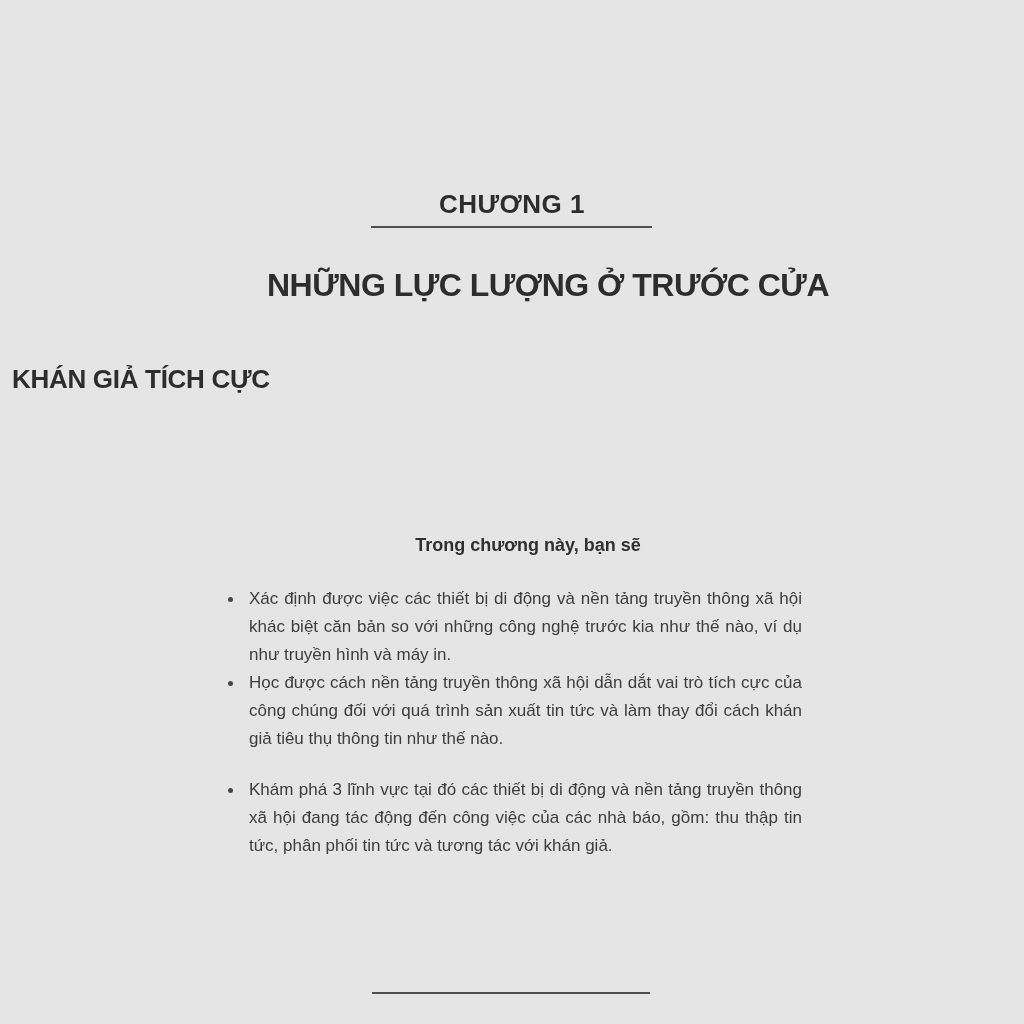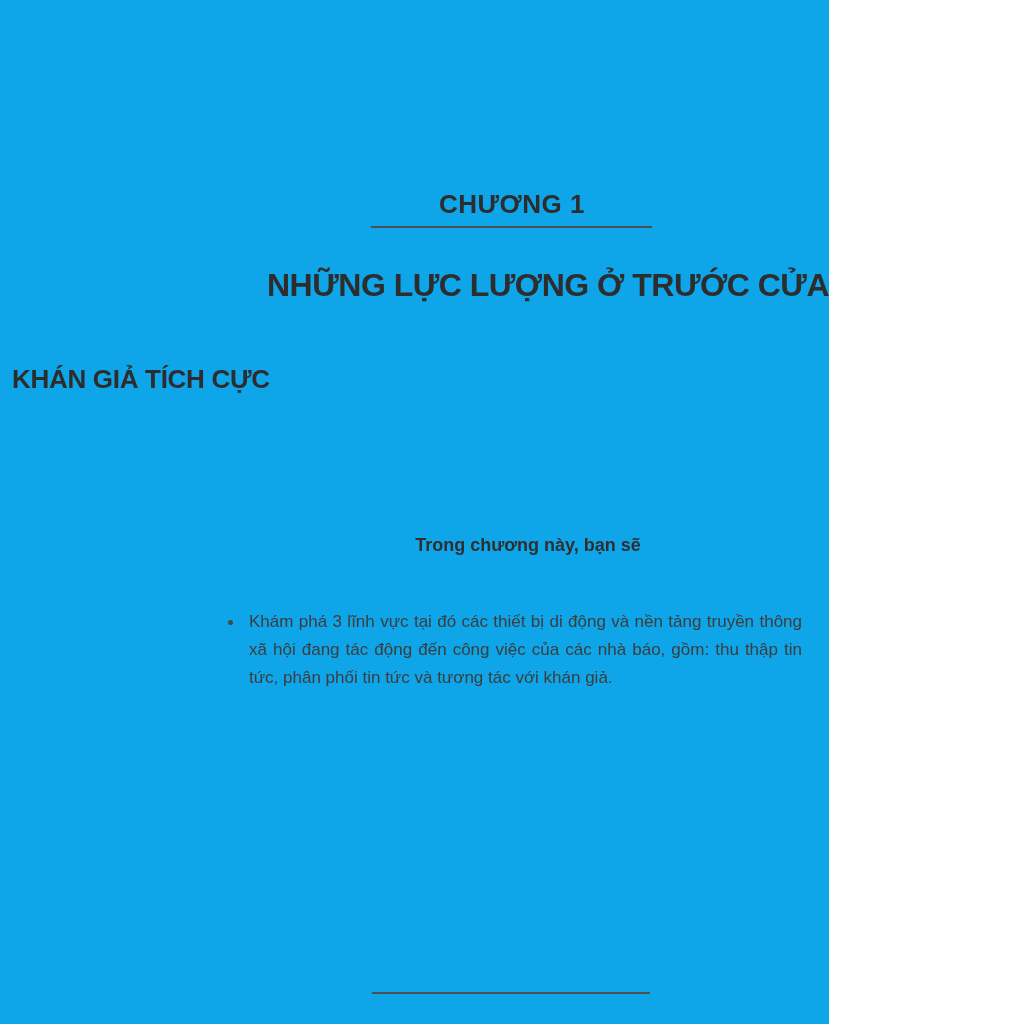--- a/index.html
+++ b/index.html
@@ -4,22 +4,22 @@
 <style>
   html,body{margin:0;padding:0;}
   body{
     width:1024px;height:1024px;
     background:#ffffff;
     font-family:"Liberation Sans","DejaVu Sans",sans-serif;
     -webkit-font-smoothing:antialiased;
   }
   .page{
     position:relative;
-    width:829px;height:1024px;
-    background:#0ea5e9;
+    width:1024px;height:1024px;
+    background:#e5e5e5;
     overflow:hidden;
   }
   .chapter-label{
     position:absolute;top:191px;left:0;width:1024px;
     margin:0;text-align:center;
     font-size:26px;font-weight:bold;line-height:1;
     letter-spacing:0.5px;color:#2d2d2d;
   }
   .divider{
     position:absolute;height:0;
@@ -78,19 +78,27 @@
 
   <h1 class="chapter-title">NHỮNG LỰC LƯỢNG Ở TRƯỚC CỬA</h1>
 
   <h3 class="chapter-subtitle">KHÁN GIẢ TÍCH CỰC</h3>
 
   <p class="intro-heading">Trong chương này, bạn sẽ</p>
 
   <ul class="objectives">
     <li>
       <span class="bullet-dot"></span>
+      <span class="bullet-text">Xác định được việc các thiết bị di động và nền tảng truyền thông xã hội khác biệt căn bản so với những công nghệ trước kia như thế nào, ví dụ như truyền hình và máy in.</span>
+    </li>
+    <li>
+      <span class="bullet-dot"></span>
+      <span class="bullet-text">Học được cách nền tảng truyền thông xã hội dẫn dắt vai trò tích cực của công chúng đối với quá trình sản xuất tin tức và làm thay đổi cách khán giả tiêu thụ thông tin như thế nào.</span>
+    </li>
+    <li>
+      <span class="bullet-dot"></span>
       <span class="bullet-text">Khám phá 3 lĩnh vực tại đó các thiết bị di động và nền tảng truyền thông xã hội đang tác động đến công việc của các nhà báo, gồm: thu thập tin tức, phân phối tin tức và tương tác với khán giả.</span>
     </li>
   </ul>
 
   <div class="divider divider-bottom"></div>
 
 </div>
 
 </body></html>

